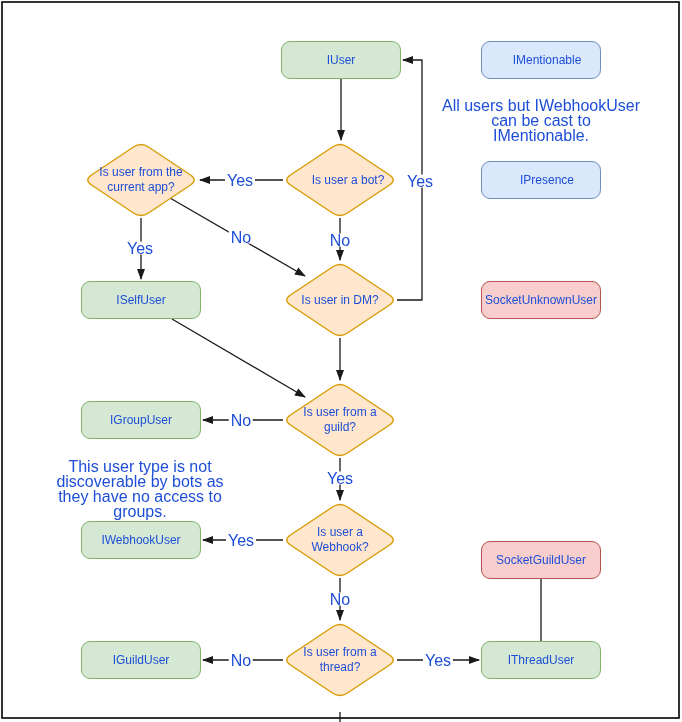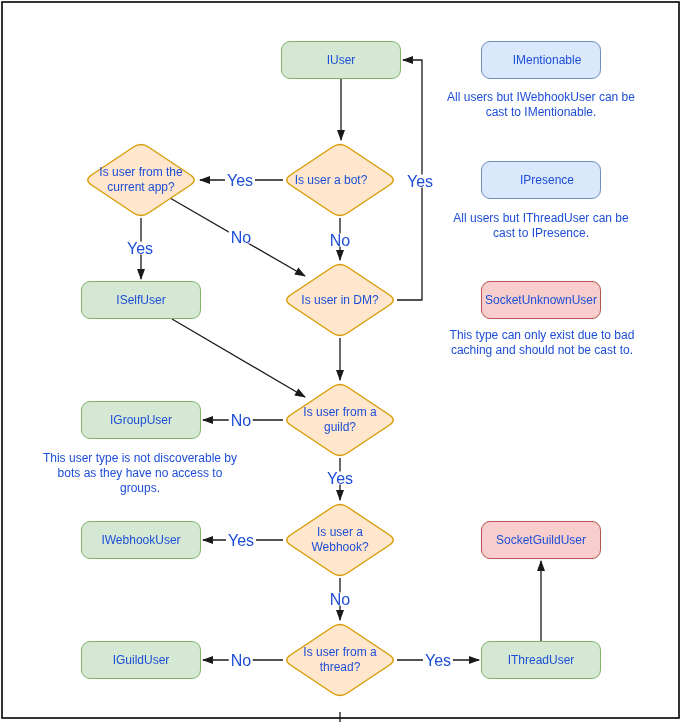--- a/index.html
+++ b/index.html
@@ -23,21 +23,21 @@
   .dlabel{
     position:absolute;width:104px;transform:translate(-50%,-50%);
     text-align:center;font-size:12px;line-height:15px;
   }
   .elabel{
     position:absolute;transform:translate(-50%,-50%);
     font-size:16px;line-height:13px;background:#fff;padding:0 2px;white-space:nowrap;
   }
   .note{
     position:absolute;width:200px;text-align:center;
-    font-size:12px;line-height:15px;
+    font-size:16px;line-height:15px;margin-top:8px;
   }
 </style>
 </head>
 <body>
 
 <div class="canvas">
 
   <svg class="layer" viewBox="0 0 682 722">
     <defs>
       <marker id="arw" viewBox="0 0 13 10" refX="11" refY="5" markerWidth="13" markerHeight="10" markerUnits="userSpaceOnUse" orient="auto">
@@ -76,39 +76,37 @@
   <div class="node green" style="left:81px;top:281px">ISelfUser</div>
   <div class="node green" style="left:81px;top:401px">IGroupUser</div>
   <div class="node green" style="left:81px;top:521px">IWebhookUser</div>
   <div class="node green" style="left:81px;top:641px">IGuildUser</div>
   <div class="node green" style="left:481px;top:641px">IThreadUser</div>
 
   <div class="node blue" style="left:481px;top:41px">IMentionable</div>
   <div class="node blue" style="left:481px;top:161px">IPresence</div>
 
   <div class="node red" style="left:481px;top:281px">SocketUnknownUser</div>
-  <div class="node red" style="left:481px;top:521px">SocketGuildUser</div>
+  <div class="node red" style="left:481px;top:541px">SocketGuildUser</div>
 
   <div class="dlabel" style="left:141px;top:180px">Is user from the current app?</div>
-  <div class="dlabel" style="left:331px;top:180px">Is user a bot?</div>
+  <div class="dlabel" style="left:348px;top:180px">Is user a bot?</div>
   <div class="dlabel" style="left:340px;top:300px">Is user in DM?</div>
   <div class="dlabel" style="left:340px;top:420px">Is user from a guild?</div>
   <div class="dlabel" style="left:340px;top:540px">Is user a Webhook?</div>
   <div class="dlabel" style="left:340px;top:660px">Is user from a thread?</div>
 
   <span class="elabel" style="left:240px;top:180px">Yes</span>
   <span class="elabel" style="left:340px;top:240px">No</span>
   <span class="elabel" style="left:420px;top:181px">Yes</span>
   <span class="elabel" style="left:140px;top:248px">Yes</span>
   <span class="elabel" style="left:241px;top:237px">No</span>
   <span class="elabel" style="left:241px;top:420px">No</span>
   <span class="elabel" style="left:340px;top:478px">Yes</span>
   <span class="elabel" style="left:241px;top:540px">Yes</span>
   <span class="elabel" style="left:340px;top:599px">No</span>
   <span class="elabel" style="left:241px;top:660px">No</span>
   <span class="elabel" style="left:438px;top:660px">Yes</span>
 
   <div class="note" style="left:441px;top:90px">All users but IWebhookUser can be cast to IMentionable.</div>
-  <div class="note" style="left:441px;top:211px">All users but IThreadUser can be cast to IPresence.</div>
-  <div class="note" style="left:442px;top:328px">This type can only exist due to bad caching and should not be cast to.</div>
   <div class="note" style="left:40px;top:451px">This user type is not discoverable by bots as they have no access to groups.</div>
 
 </div>
 
 </body></html>

